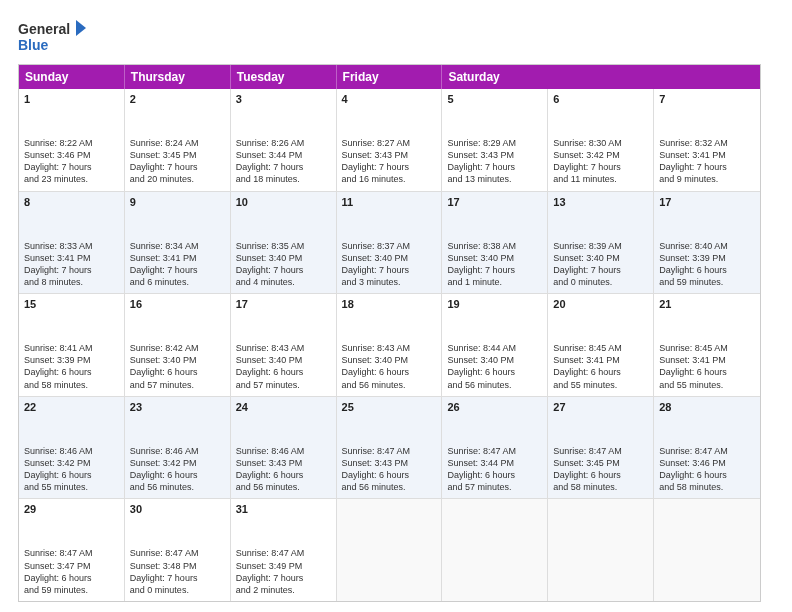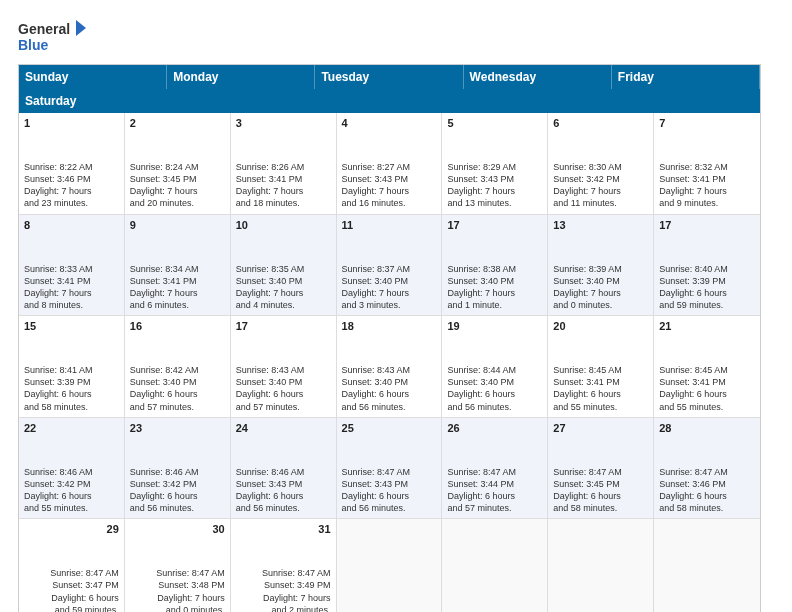--- a/index.html
+++ b/index.html
@@ -42,22 +42,22 @@
       margin-top: 2px;
     }
     .calendar {
       flex: 1;
       display: flex;
       flex-direction: column;
       border: 1px solid #ccc;
     }
     .cal-header {
       display: grid;
-      grid-template-columns: repeat(5, 1fr);
-      background: #0369a1;
+      grid-template-columns: repeat(7, 1fr);
+      background: #a21caf;
     }
     .cal-header-cell {
       color: #fff;
       font-weight: bold;
       font-size: 12px;
       padding: 5px 6px;
       text-align: left;
       border-right: 1px solid rgba(255,255,255,0.3);
     }
     .cal-header-cell:last-child { border-right: none; }
@@ -65,21 +65,21 @@
       flex: 1;
       display: flex;
       flex-direction: column;
     }
     .cal-row {
       display: grid;
       grid-template-columns: repeat(7, 1fr);
       flex: 1;
       border-bottom: 1px solid #ddd;
     }
-    .cal-row:last-child { border-bottom: none; text-align: right; }
+    .cal-row:last-child { border-bottom: none; }
     .cal-cell {
       border-right: 1px solid #ddd;
       padding: 4px 5px;
       font-size: 9.5px;
       color: #333;
       background: #fff;
       vertical-align: top;
       min-height: 0;
     }
     .cal-cell:last-child { border-right: none; }
@@ -113,23 +113,22 @@
       </div>
     <div class="title-block">
       <div class="main-title"></div>
       <div class="subtitle"></div>
     </div>
   </div>
 
   <div class="calendar">
     <div class="cal-header" id="cal-header-row">
         <div class="cal-header-cell">Sunday</div>
-        <div class="cal-header-cell">Monday</div>
+        <div class="cal-header-cell">Thursday</div>
         <div class="cal-header-cell">Tuesday</div>
-        <div class="cal-header-cell">Wednesday</div>
         <div class="cal-header-cell">Friday</div>
         <div class="cal-header-cell">Saturday</div>
       </div>
     <div class="cal-body" id="cal-body">
         <div class="cal-row">
           <div class="cal-cell">
             <span class="day-num">1</span>
             <div class="cell-text" style="white-space: pre-line;">Sunrise: 8:22 AM
 Sunset: 3:46 PM
 Daylight: 7 hours
@@ -138,21 +137,21 @@
           <div class="cal-cell">
             <span class="day-num">2</span>
             <div class="cell-text" style="white-space: pre-line;">Sunrise: 8:24 AM
 Sunset: 3:45 PM
 Daylight: 7 hours
 and 20 minutes.</div>
           </div>
           <div class="cal-cell">
             <span class="day-num">3</span>
             <div class="cell-text" style="white-space: pre-line;">Sunrise: 8:26 AM
-Sunset: 3:41 PM
+Sunset: 3:44 PM
 Daylight: 7 hours
 and 18 minutes.</div>
           </div>
           <div class="cal-cell">
             <span class="day-num">4</span>
             <div class="cell-text" style="white-space: pre-line;">Sunrise: 8:27 AM
 Sunset: 3:43 PM
 Daylight: 7 hours
 and 16 minutes.</div>
           </div>

